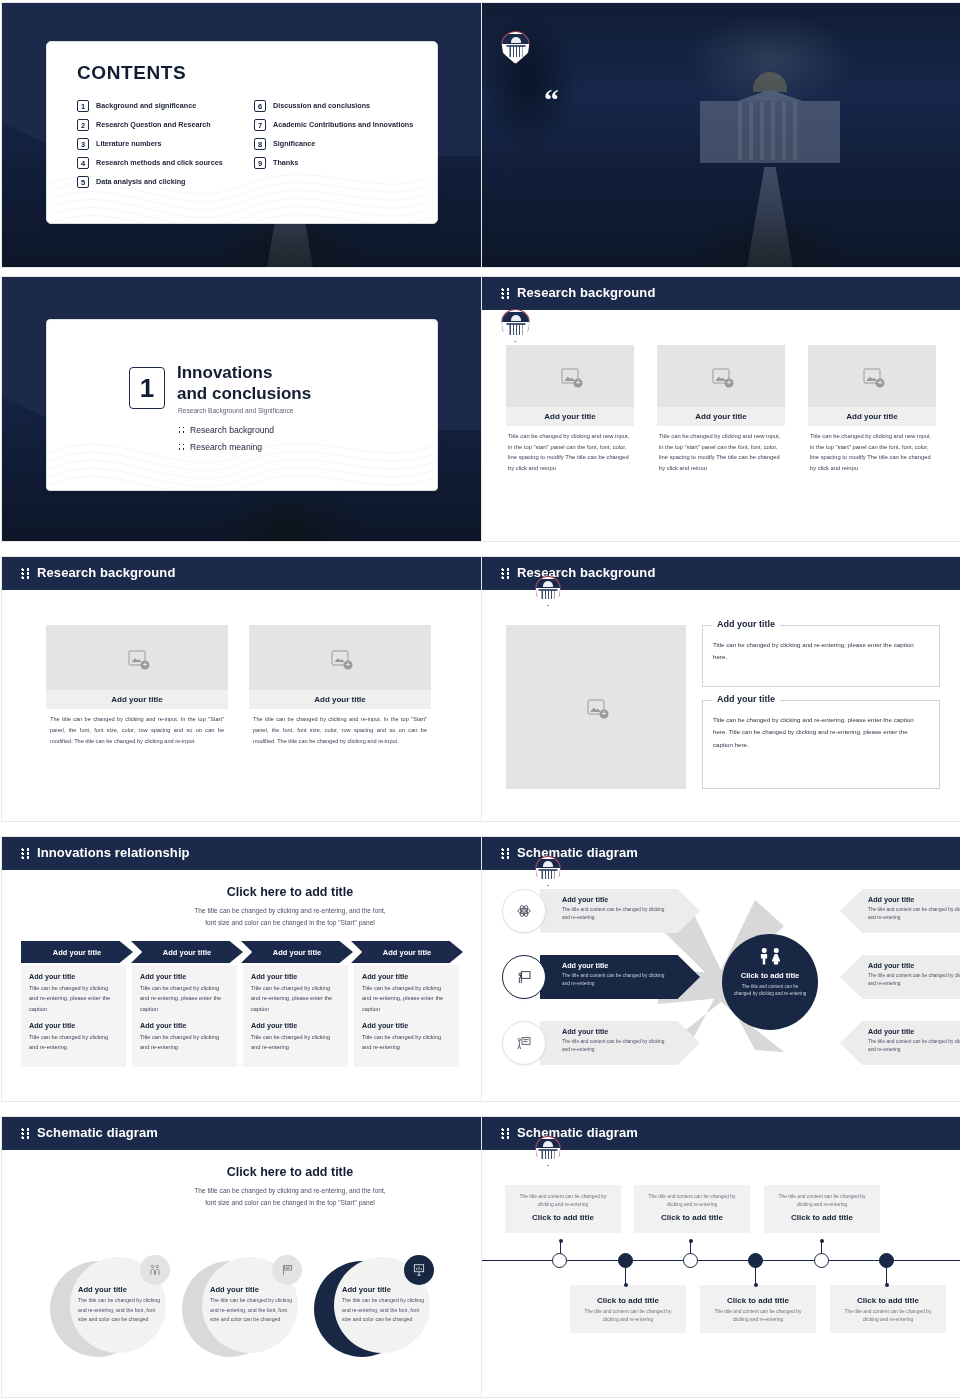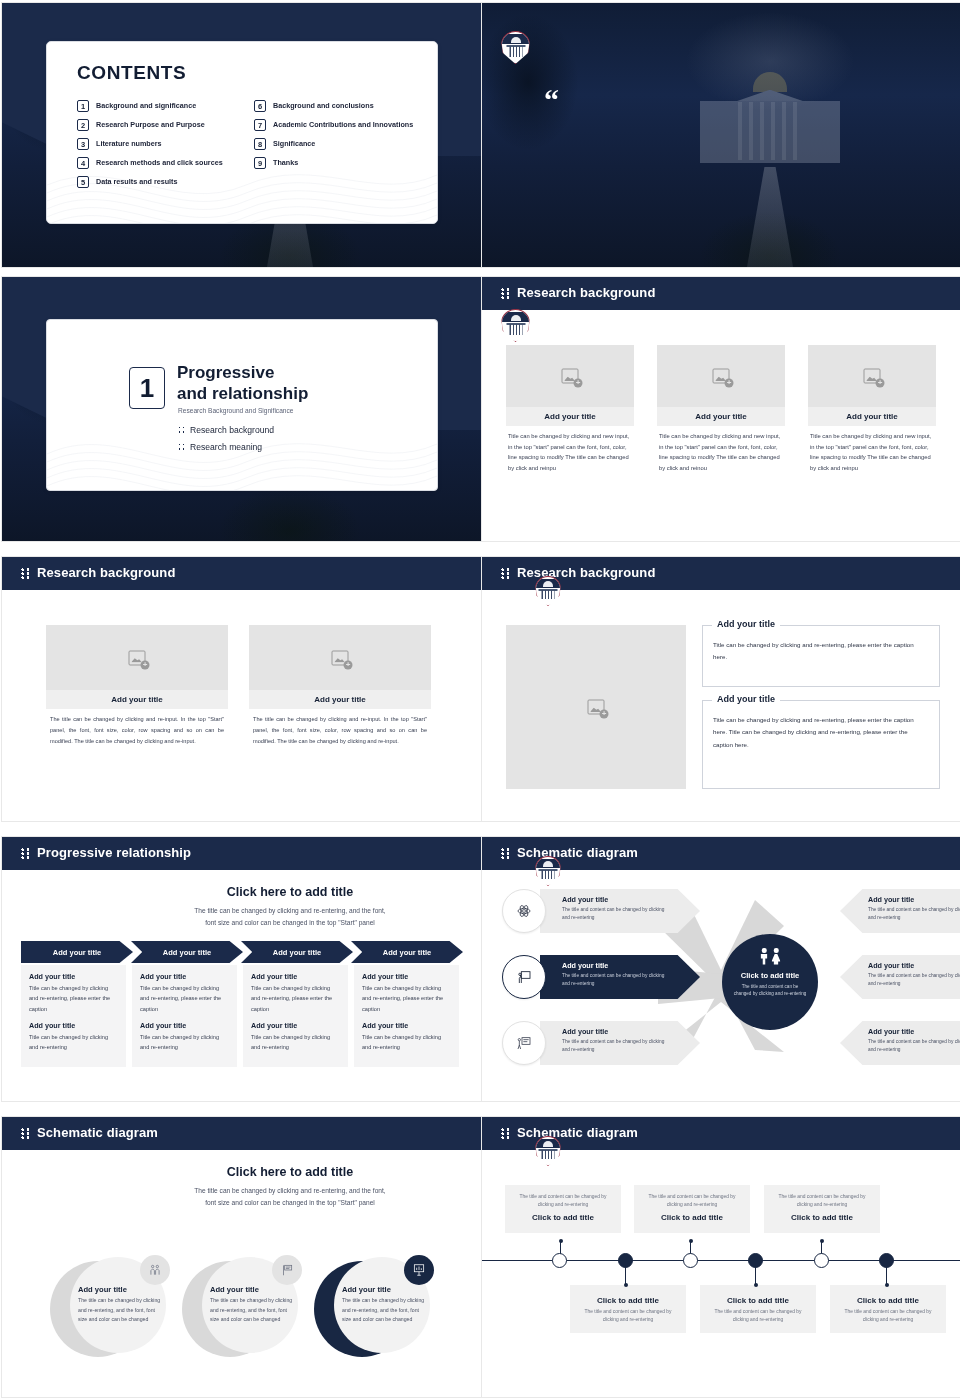--- a/index.html
+++ b/index.html
@@ -365,39 +365,39 @@
       <div class="contents-title">CONTENTS</div>
 
       <div class="toc">
         <div class="toc-col">
           <div class="toc-row">
             <span class="toc-num">1</span>
             <span class="toc-txt">Background and significance</span>
             </div>
           <div class="toc-row">
             <span class="toc-num">2</span>
-            <span class="toc-txt">Research Purpose and Purpose</span>
+            <span class="toc-txt">Research Question and Research</span>
             </div>
           <div class="toc-row">
             <span class="toc-num">3</span>
             <span class="toc-txt">Literature numbers</span>
             </div>
           <div class="toc-row">
             <span class="toc-num">4</span>
             <span class="toc-txt">Research methods and click sources</span>
             </div>
           <div class="toc-row">
             <span class="toc-num">5</span>
-            <span class="toc-txt">Data results and results</span>
+            <span class="toc-txt">Data analysis and clicking</span>
             </div>
         </div>
         <div class="toc-col">
           <div class="toc-row">
             <span class="toc-num">6</span>
-            <span class="toc-txt">Background and conclusions</span>
+            <span class="toc-txt">Discussion and conclusions</span>
             </div>
           <div class="toc-row">
             <span class="toc-num">7</span>
             <span class="toc-txt">Academic Contributions and Innovations</span>
             </div>
           <div class="toc-row">
             <span class="toc-num">8</span>
             <span class="toc-txt">Significance</span>
             </div>
           <div class="toc-row">
@@ -449,22 +449,22 @@
         <g fill="none" stroke="#c9ced8" stroke-width=".35">
           <path d="M0,50 C70,18 130,80 200,50 C270,20 330,68 392,40"></path>
           <path d="M0,58 C70,26 130,88 200,58 C270,28 330,76 392,48"></path>
           <path d="M0,66 C70,34 130,96 200,66 C270,36 330,84 392,56"></path>
           <path d="M0,74 C70,42 130,104 200,74 C270,44 330,92 392,64"></path>
           <path d="M0,82 C70,50 130,112 200,82 C270,52 330,100 392,72"></path>
         </g>
       </svg>
       <div class="sec-num">1</div>
       <div class="sec-h1">
-        <span>Progressive</span><br>
-        <span>and relationship</span>
+        <span>Innovations</span><br>
+        <span>and conclusions</span>
       </div>
       <div class="sec-sub">Research Background and Significance</div>
       <div class="sec-li a"><span class="dd"></span><span>Research background</span></div>
       <div class="sec-li b"><span class="dd"></span><span>Research meaning</span></div>
     </div>
 
     <div class="crest" style="right:48px;top:32px;">
       <div class="shield">
           <div class="navyband"></div>
           <div class="dome2"></div>
@@ -566,21 +566,21 @@
     <div class="obox two">
       <div class="t">Add your title</div>
       <div class="b">Title can be changed by clicking and re-entering, please enter the caption here. Title can be changed by clicking and re-entering, please enter the caption here.</div>
     </div>
     <div class="pgnum">7</div>
   </div>
 
   <div class="slide s-r3 s-c0">
     <div class="hdr"></div>
     <div class="hdr-dots"></div>
-    <div class="hdr-title">Progressive relationship</div>
+    <div class="hdr-title">Innovations relationship</div>
     <div class="crest hdr-crest">
       <div class="shield">
           <div class="navyband"></div>
           <div class="dome2"></div>
           <div class="base2"></div>
           <div class="cols2"></div>
         </div>
     </div>
 
     <div class="ctr-title">Click here to add title</div>

